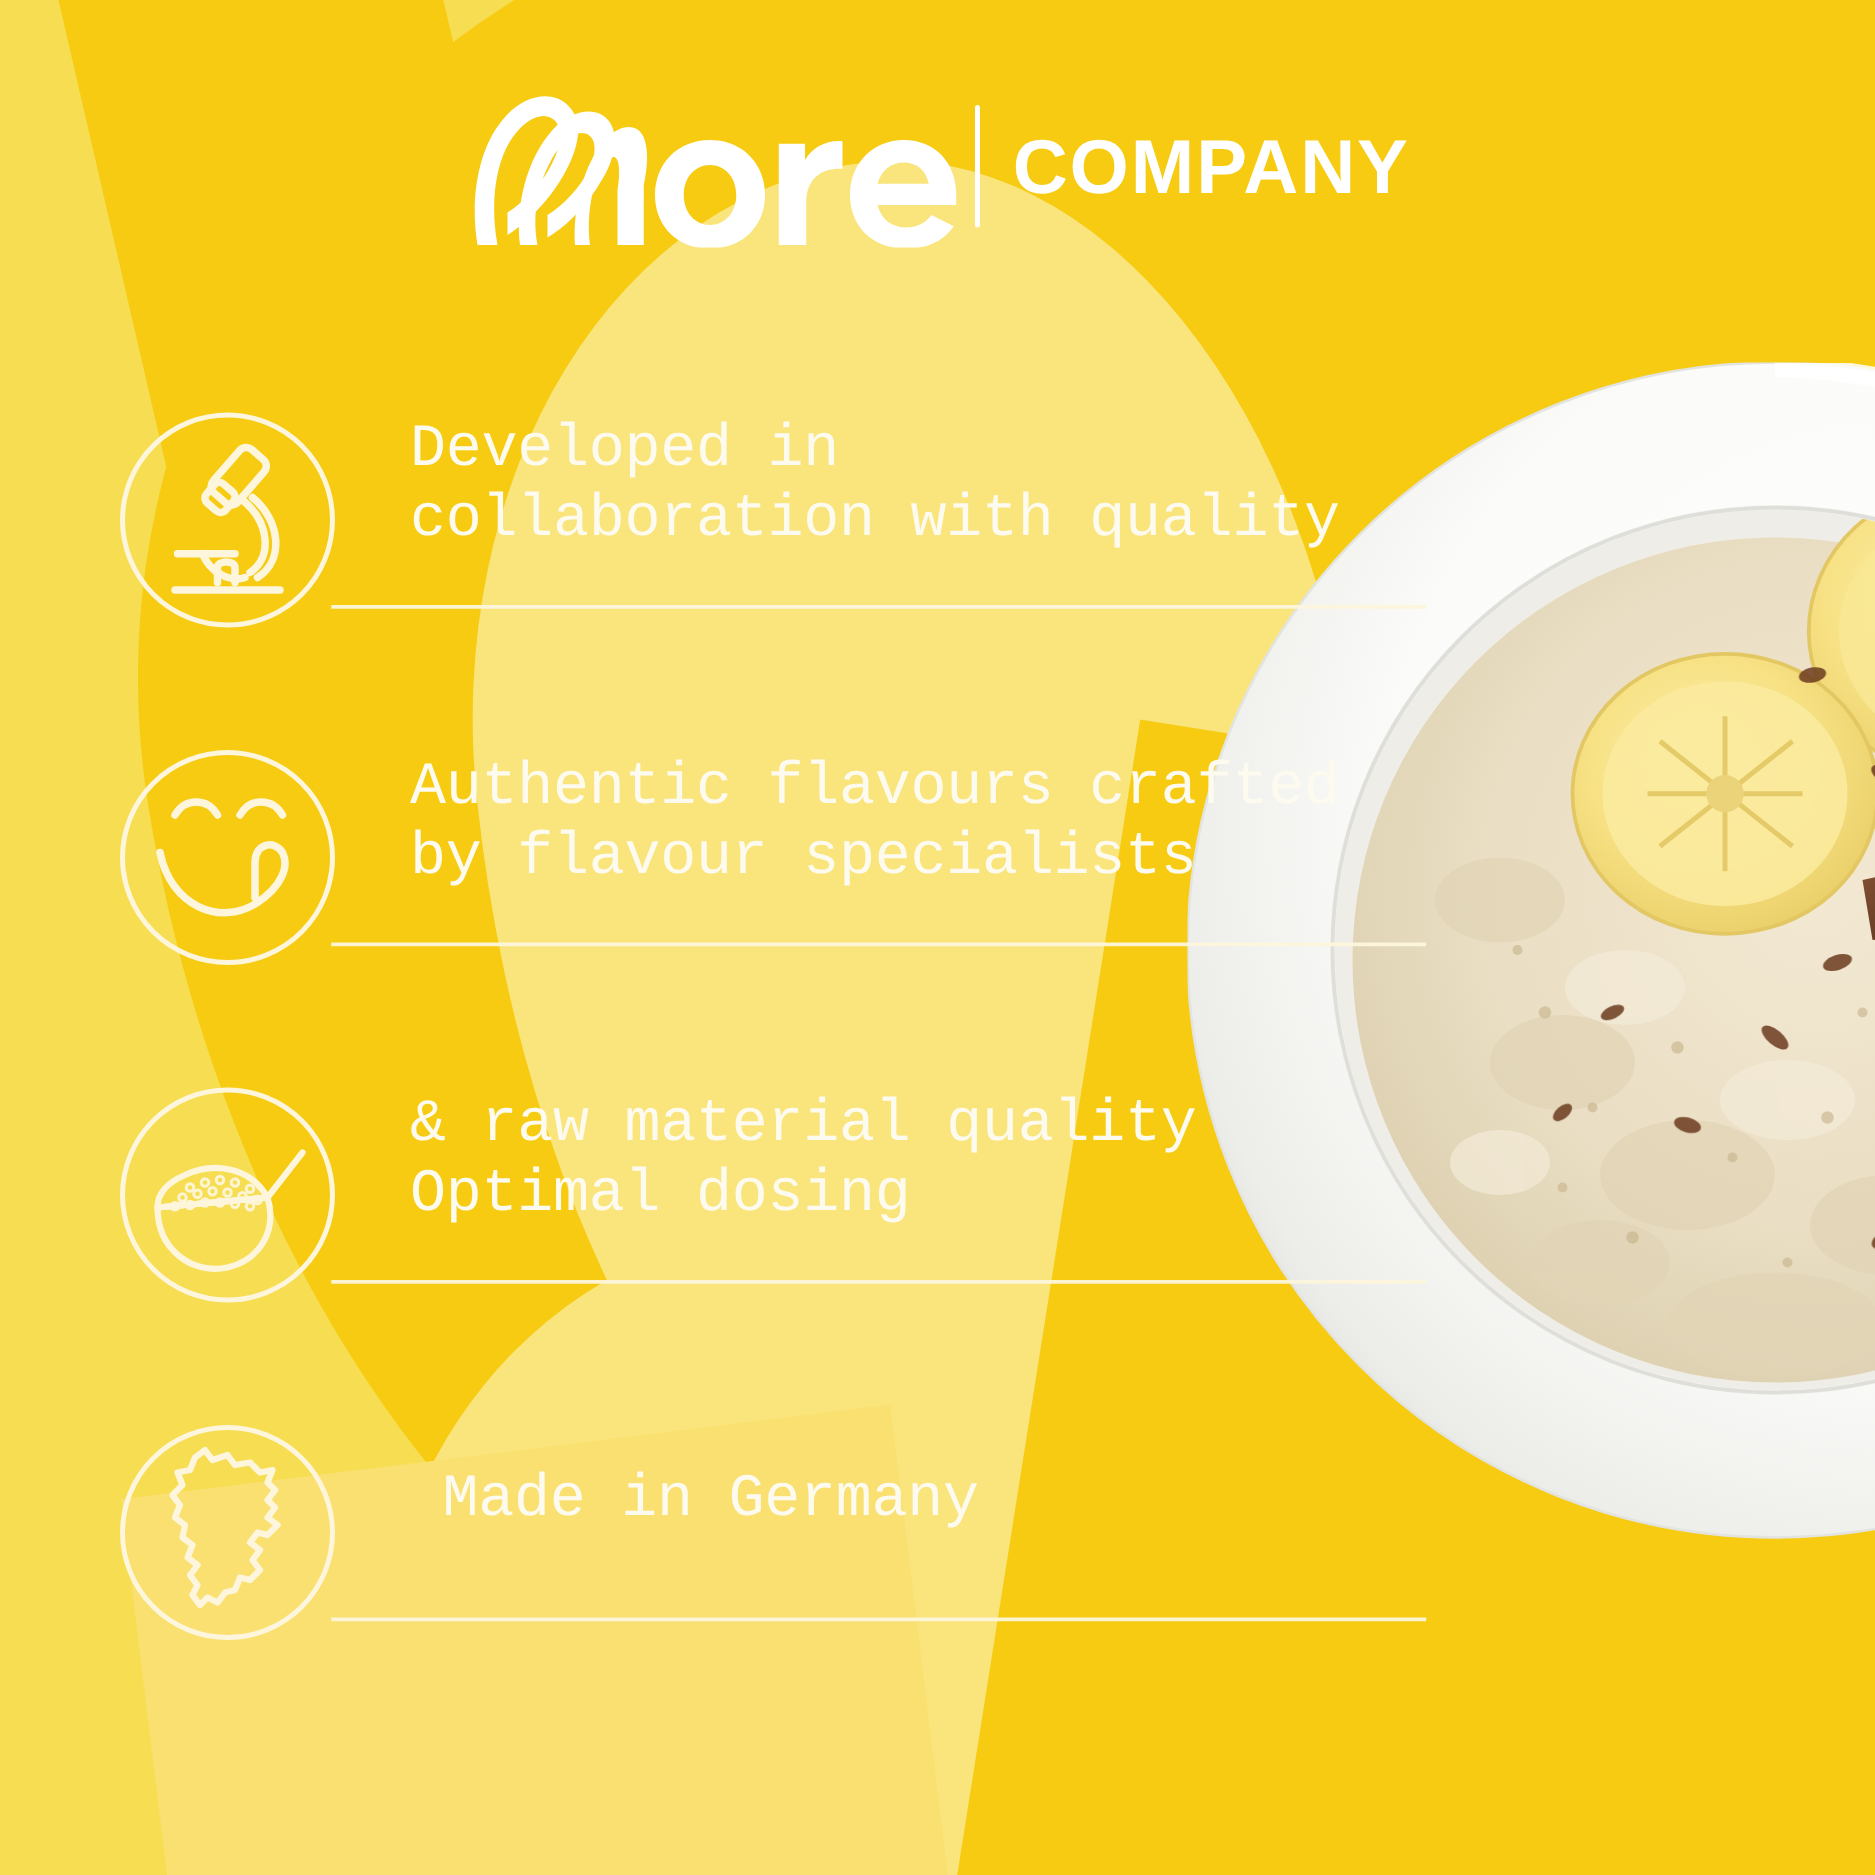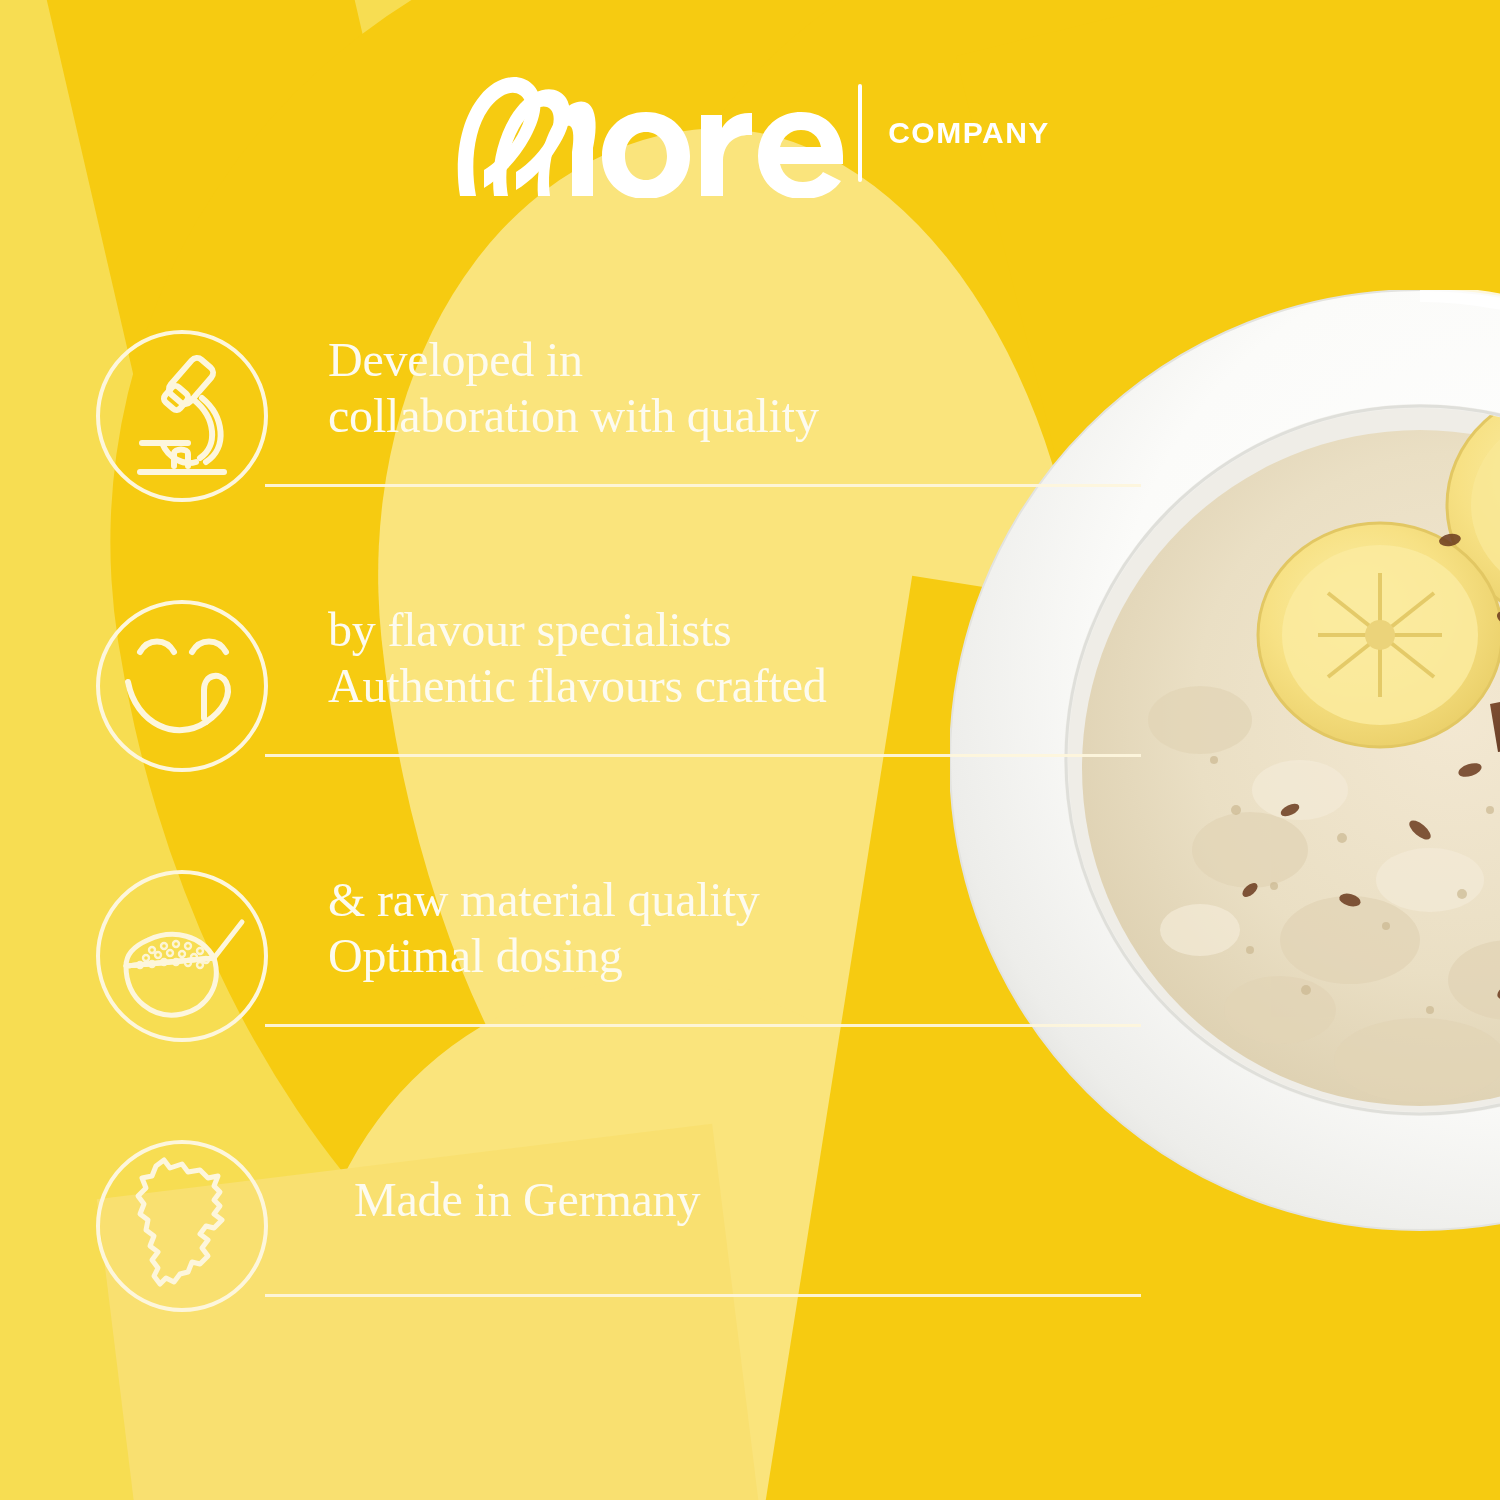--- a/index.html
+++ b/index.html
@@ -68,41 +68,41 @@
   .header{
     position:absolute;left:0;top:58px;width:1500px;height:150px;
     display:flex;align-items:center;justify-content:center;
   }
   .logo-wrap{display:flex;align-items:center;gap:0px;}
   .logo-mark{width:400px;height:130px;display:block;}
   .logo-divider{
     width:4px;height:98px;background:#FFFFFF;margin:0 26px 0 8px;border-radius:2px;
   }
   .logo-title{
-    color:#FFFFFF;font-size:30px;line-height:50px;letter-spacing:1.5px;
+    color:#FFFFFF;font-size:61px;line-height:50px;letter-spacing:1.5px;
     font-weight:700;text-align:right;font-family:"Liberation Sans", sans-serif;
   }
   .logo-title span{display:block;}
 
   
   .benefits{position:absolute;left:0;top:312px;width:1500px;}
   .benefit{
     position:relative;height:270px;
   }
   .b-circle{
     position:absolute;left:96px;top:18px;width:172px;height:172px;
     border:4px solid #FDF6DC;border-radius:50%;box-sizing:border-box;
   }
   .b-icon{position:absolute;left:96px;top:18px;width:172px;height:172px;}
   .b-text{
     position:absolute;left:328px;top:20px;width:760px;
     color:#FDFBEF;
     font-size:48px;line-height:56px;font-weight:400;
     letter-spacing:-0.2px;
-    font-family:Liberation Serif, serif;
+    font-family:Liberation Mono, monospace;
   }
   .b-text.single{top:50px;margin-left:26px;}
   .b-text span{display:block;white-space:nowrap;}
   .b-rule{
     position:absolute;left:265px;top:172px;height:3px;width:876px;
     background:#FDF6DC;opacity:.95;
   }
 
   
   .photo{
@@ -361,22 +361,22 @@
       <div class="b-circle"></div>
       <svg class="b-icon" viewBox="0 0 172 172">
         <g fill="none" stroke="#FDF6DC" stroke-width="6" stroke-linecap="round" stroke-linejoin="round">
           <path d="M44 52 C 52 38, 70 38, 78 52"></path>
           <path d="M96 52 C 104 38, 122 38, 130 52"></path>
           <path d="M32 82 C 40 124, 80 142, 110 122"></path>
           <path d="M110 122 C 128 110, 136 94, 130 82 C 124 72, 108 74, 108 90 L 108 118"></path>
         </g>
       </svg>
       <div class="b-text">
+        <span>Authentic flavours crafted</span>
         <span>by flavour specialists</span>
-        <span>Authentic flavours crafted</span>
       </div>
       <div class="b-rule"></div>
     </div>
 
     <div class="benefit">
       <div class="b-circle"></div>
       <svg class="b-icon" viewBox="0 0 172 172">
         <g fill="none" stroke="#FDF6DC" stroke-width="5" stroke-linecap="round" stroke-linejoin="round">
           <path d="M30 96 C 30 130, 58 150, 86 144 C 112 138, 126 114, 118 88 Z"></path>
           <path d="M30 96 L 118 88 L 146 52"></path>

